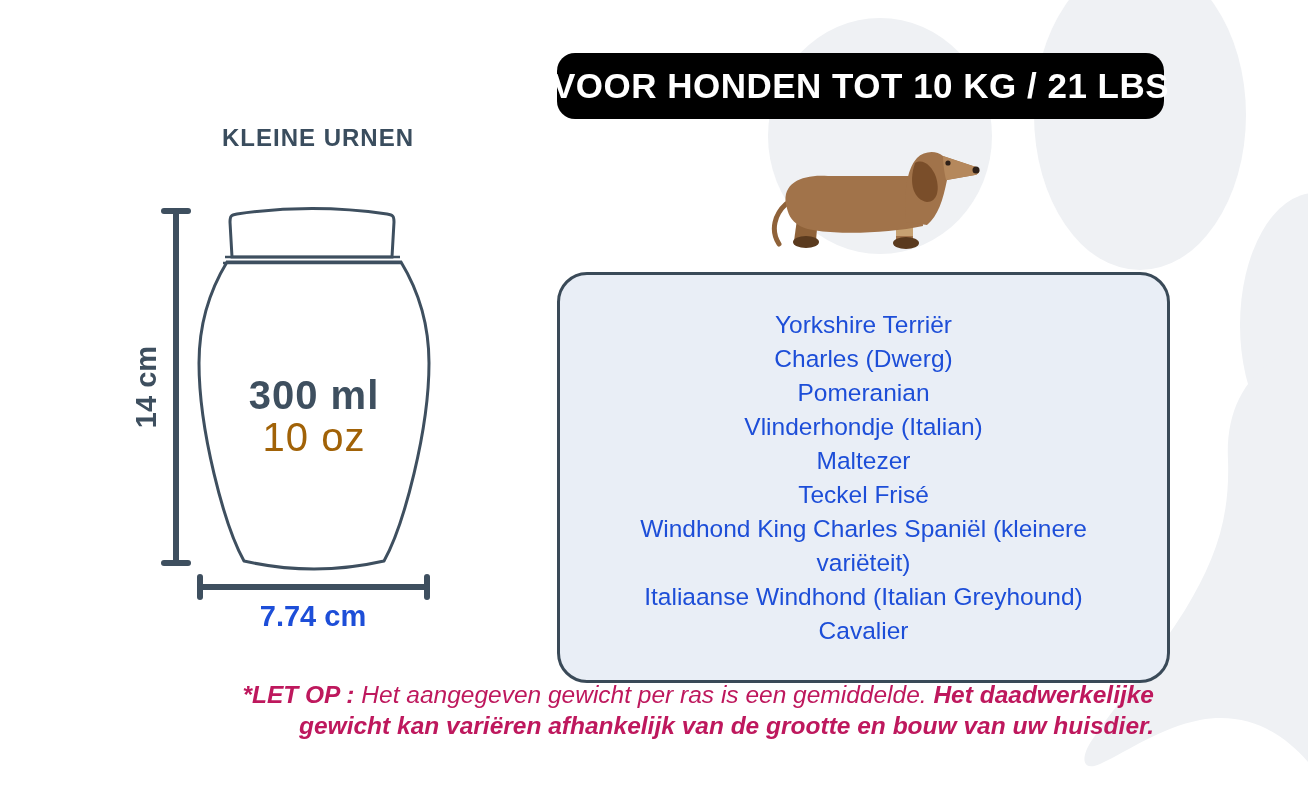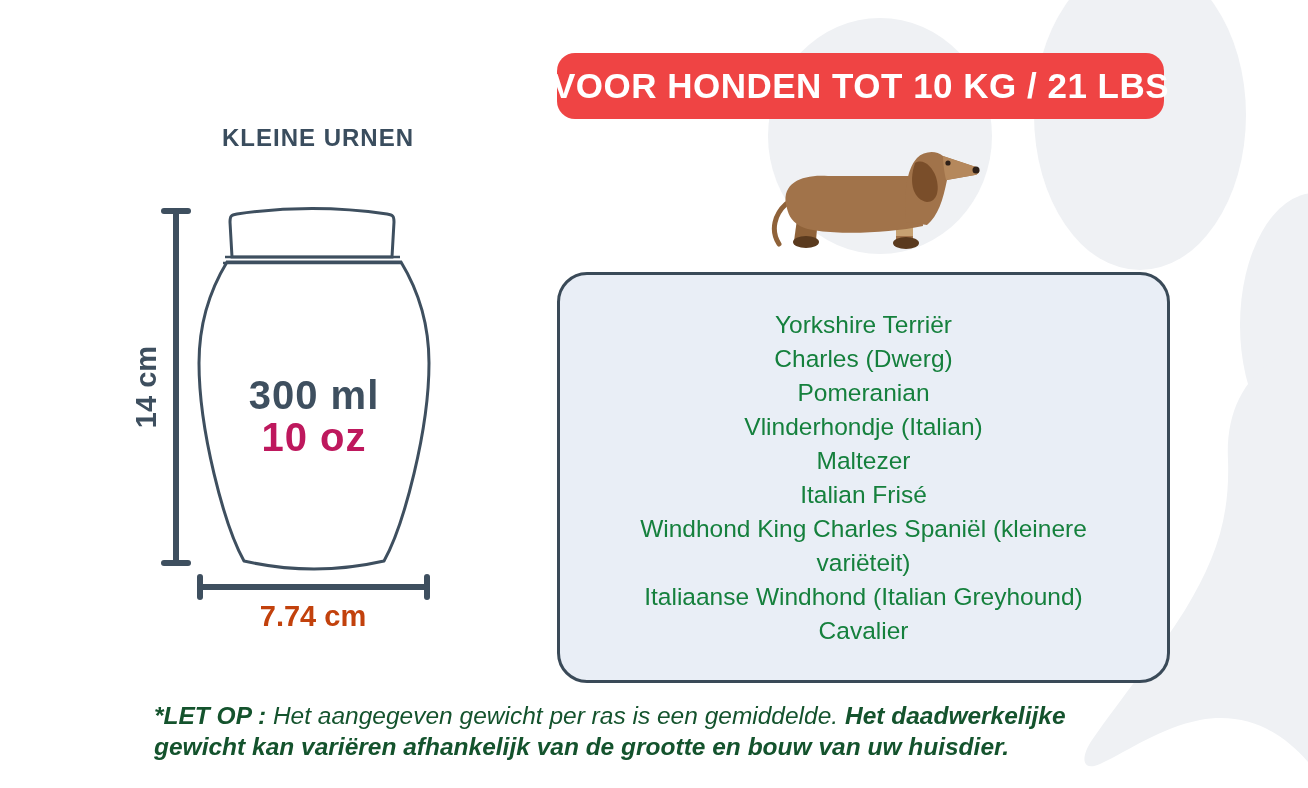--- a/index.html
+++ b/index.html
@@ -17,72 +17,72 @@
   
   .title{
     position:absolute;left:168px;top:124px;width:300px;
     text-align:center;font-size:24px;font-weight:700;
     letter-spacing:1px;color:#3a4d5e;z-index:3;
   }
 
   
   .banner{
     position:absolute;left:557px;top:53px;width:607px;height:66px;
-    background:#ef4444;border-radius:18px;
+    background:#000000;border-radius:18px;
     display:flex;align-items:center;justify-content:center;
     z-index:3;
   }
   .banner span{
     color:#ffffff;font-size:35px;font-weight:700;letter-spacing:0.5px;
     white-space:nowrap;
   }
 
   
   .urn-diagram{position:absolute;left:104px;top:195px;width:340px;height:450px;z-index:2;}
   .urn-diagram svg{position:absolute;left:0;top:0;}
   .vol-ml{
     position:absolute;left:110px;top:178px;width:200px;text-align:center;
     font-size:40px;font-weight:700;color:#3e4f5f;letter-spacing:1px;
   }
   .vol-oz{
     position:absolute;left:110px;top:220px;width:200px;text-align:center;
-    font-size:40px;font-weight:700;color:#be185d;letter-spacing:1px;
+    font-size:40px;font-weight:400;color:#a16207;letter-spacing:1px;
   }
   .h-label{
     position:absolute;left:-18px;top:176px;width:120px;height:32px;
     line-height:32px;text-align:center;font-size:29px;font-weight:700;
     color:#3e4f5f;transform:rotate(-90deg);
   }
   .w-label{
     position:absolute;left:109px;top:405px;width:200px;text-align:center;
-    font-size:29px;font-weight:700;color:#c2410c;
+    font-size:29px;font-weight:700;color:#1d4ed8;
   }
 
   
   .dog{position:absolute;left:770px;top:138px;z-index:3;}
 
   
   .breed-box{
     position:absolute;left:557px;top:272px;width:613px;height:411px;
     box-sizing:border-box;
     background:#e9eef6;border:3px solid #3a4a58;border-radius:30px;
     z-index:2;
     display:flex;align-items:center;justify-content:center;
   }
   .breed-list{
     width:100%;padding:0 42px;box-sizing:border-box;
-    text-align:center;font-size:24.5px;line-height:34px;color:#15803d;
+    text-align:center;font-size:24.5px;line-height:34px;color:#1d4ed8;
     font-family:"Liberation Sans","DejaVu Sans",sans-serif;
   }
 
   
   .note{
-    position:absolute;left:154px;top:700px;width:1000px;
-    text-align:left;font-size:24.5px;line-height:31px;
-    font-style:italic;color:#14532d;z-index:3;
+    position:absolute;left:154px;top:679px;width:1000px;
+    text-align:right;font-size:24.5px;line-height:31px;
+    font-style:italic;color:#be185d;z-index:3;
   }
   .note .b{font-weight:700;}
 </style>
 </head>
 <body>
 
 <div class="canvas">
 
   <svg class="watermark" width="1308" height="788" viewBox="0 0 1308 788">
     <ellipse cx="880" cy="136" rx="112" ry="118" fill="#eff1f4"></ellipse>
@@ -165,21 +165,21 @@
   </div>
 
   <div class="breed-box">
     <div class="breed-list">
 
     <div class="breed">Yorkshire Terriër</div>
         <div class="breed">Charles (Dwerg)</div>
         <div class="breed">Pomeranian</div>
         <div class="breed">Vlinderhondje (Italian)</div>
         <div class="breed">Maltezer</div>
-        <div class="breed">Italian Frisé</div>
+        <div class="breed">Teckel Frisé</div>
         <div class="breed">Windhond King Charles Spaniël (kleinere variëteit)</div>
         <div class="breed">Italiaanse Windhond (Italian Greyhound)</div>
         <div class="breed">Cavalier</div>
       </div>
   </div>
 
   <div class="note">
     <span class="b">*LET OP :</span>
     <span>Het aangegeven gewicht per ras is een gemiddelde.</span>
     <span class="b">Het daadwerkelijke gewicht kan variëren afhankelijk van de grootte en bouw van uw huisdier.</span>

